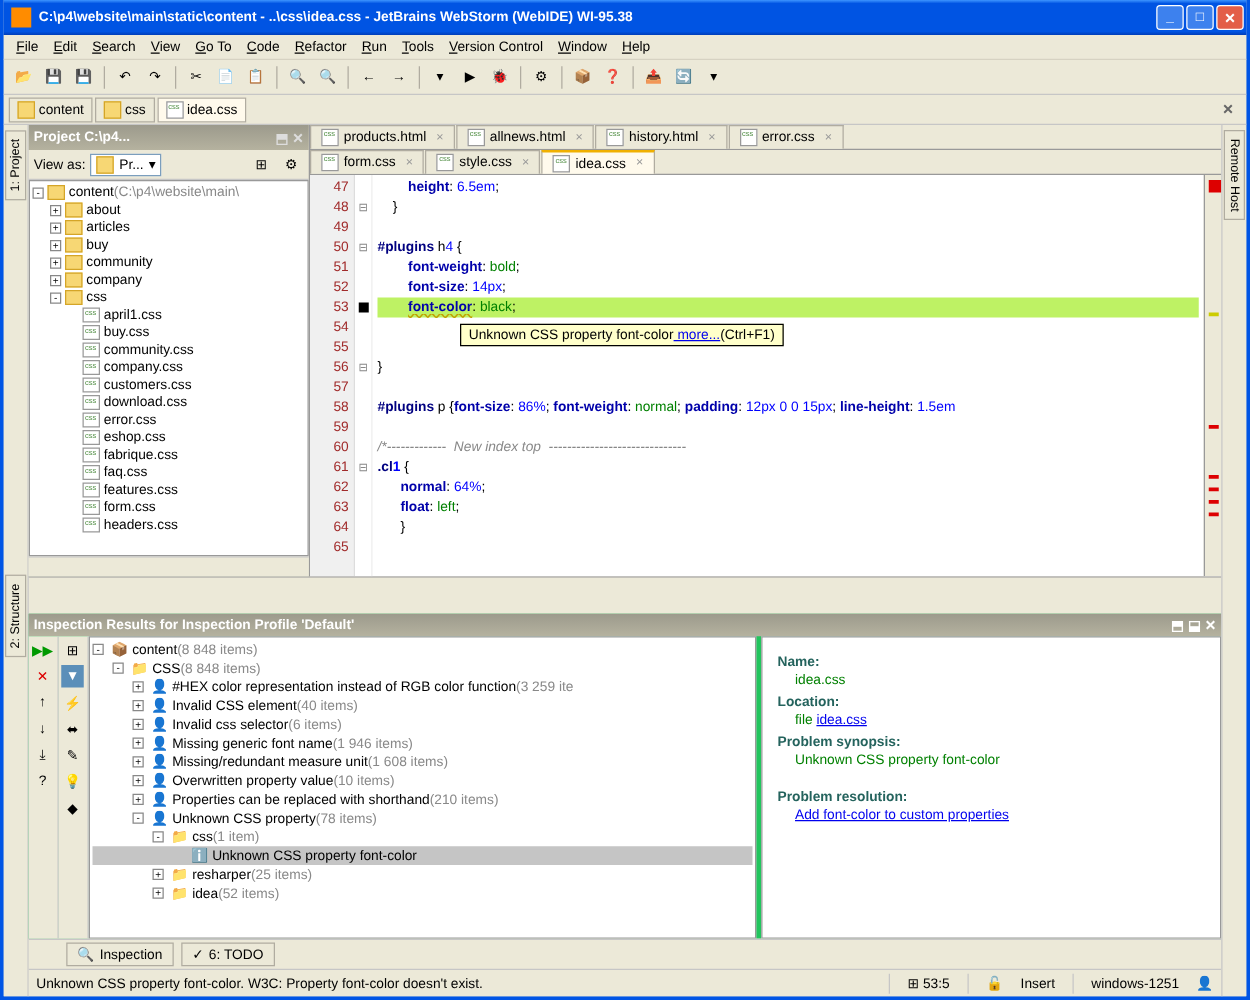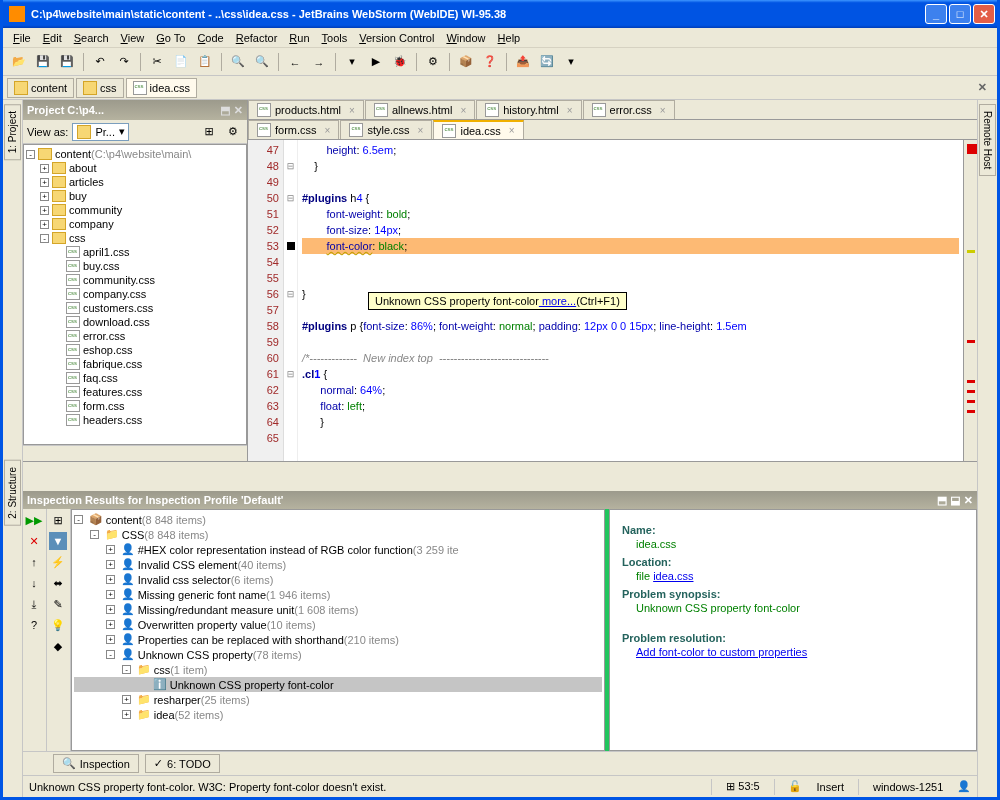--- a/index.html
+++ b/index.html
@@ -51,28 +51,28 @@
 .ed-tab { padding: 2px 8px; border: 1px solid #b0aca0; border-bottom: none; background: #ece9d8; display: flex; align-items: center; gap: 4px; margin-right: 1px; }
 .ed-tab.active { background: #fffaec; border-top: 2px solid #f0b000; }
 .ed-tab .x { color: #999; font-size: 10px; margin-left: 4px; }
 .editor { flex: 1; display: flex; position: relative; overflow: hidden; font-family: 'Courier New', monospace; font-size: 12px; }
 .gutter { width: 36px; background: #f0f0f0; border-right: 1px solid #ddd; text-align: right; padding: 2px 4px 2px 0; color: #a02a2a; }
 .gutter .ln { height: 16px; line-height: 16px; }
 .fold-col { width: 14px; background: #fff; border-right: 1px solid #eee; padding-top: 2px; }
 .fold-col div { height: 16px; display: flex; align-items: center; justify-content: center; font-size: 9px; color: #888; }
 .code { flex: 1; padding: 2px 4px; position: relative; }
 .code-line { height: 16px; line-height: 16px; white-space: pre; }
-.code-line.hl { background: #fdba74; }
+.code-line.hl { background: #bef264; }
 .kw { color: #000080; font-weight: bold; }
-.prop { color: #0000aa; }
+.prop { color: #0000aa; font-weight: bold; }
 .val { color: #008000; }
 .num { color: #0000ff; }
 .comment { color: #888; font-style: italic; }
 .warn-underline { text-decoration: wavy underline #c0a000; }
-.tooltip-box { position: absolute; top: 119px; left: 70px; background: #ffffca; border: 1px solid #000; font-size: 11px; z-index: 10; margin-top: 33px; }
+.tooltip-box { position: absolute; top: 119px; left: 70px; background: #ffffca; border: 1px solid #000; font-size: 11px; z-index: 10; }
 .tooltip-box div { padding: 2px 6px; border-bottom: 1px solid #ccc; }
 .tooltip-box div:last-child { border-bottom: none; }
 .tooltip-box .lnk { color: #0000ee; text-decoration: underline; }
 .err-stripe { width: 14px; background: #ece9d8; border-left: 1px solid #999; position: relative; }
 .err-stripe .mark { position: absolute; width: 8px; height: 3px; left: 3px; }
 .lower { height: 260px; display: flex; flex-direction: column; background: #22c55e; margin-top: 29px; }
 .insp-header { height: 18px; background: linear-gradient(#9c9a8c, #b5b29f); color: #fff; display: flex; align-items: center; padding: 0 4px; font-size: 10px; font-weight: bold; }
 .insp-header .close { margin-left: auto; }
 .insp-body { flex: 1; display: flex; min-height: 0; }
 .insp-toolbar { width: 24px; background: #ece9d8; border-right: 1px solid #c6c6c6; display: flex; flex-direction: column; padding: 2px; gap: 3px; }

